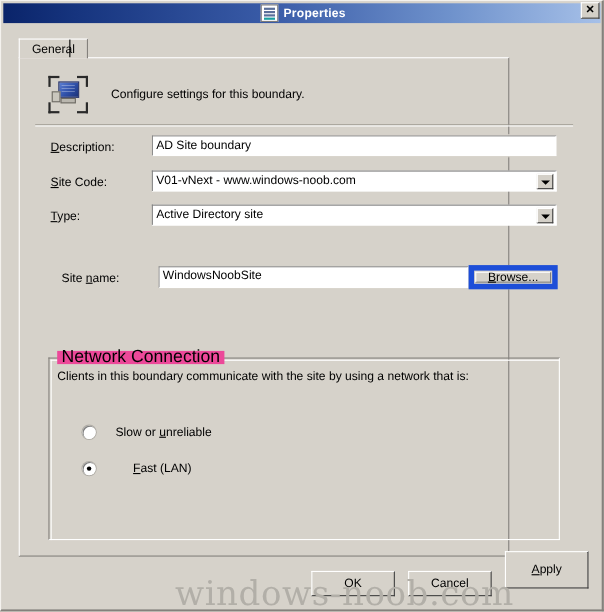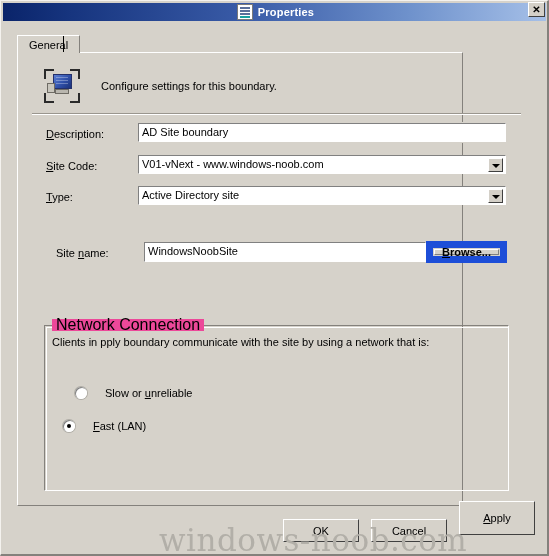--- a/index.html
+++ b/index.html
@@ -282,22 +282,21 @@
     font-family: "Liberation Sans", sans-serif;
     font-size: 11px;
     color: #000;
     text-align: center;
     cursor: default;
     display: flex;
     align-items: center;
     justify-content: center;
   }
   .btn.default {
-    border: 7px solid #1d4ed8;
-    font-weight: bold;
+    border: 5px solid #1d4ed8;
   }
   .btn.default .inner {
     position: absolute;
     left: 1px; top: 1px; right: 1px; bottom: 1px;
     border-top: 1px solid #ffffff;
     border-left: 1px solid #ffffff;
     border-right: 1px solid #808080;
     border-bottom: 1px solid #808080;
     display: flex;
     align-items: center;
@@ -436,28 +435,28 @@
     <div class="btn default" style="left:408px; top:188px; width:81px; height:22px;">
       <div class="inner">
           <span><span class="u">B</span><span>rowse...</span></span>
         </div>
     </div>
 
     <div id="groupbox">
       <div id="groupbox-inner"></div>
     </div>
     <div id="groupbox-title">Network Connection</div>
-    <div id="group-desc">Clients in pply boundary communicate with the site by using a network that is:</div>
+    <div id="group-desc">Clients in this boundary communicate with the site by using a network that is:</div>
 
     <div class="radio-row" style="left:57px; top:334px;">
       <span class="radio-mark"></span>
       <span class="radio-label"><span>Slow or </span><span class="u">u</span><span>nreliable</span></span>
     </div>
 
-    <div class="radio-row" style="left:45px; top:367px;">
+    <div class="radio-row" style="left:57px; top:367px;gap:16px;">
       <span class="radio-mark checked"></span>
       <span class="radio-label"><span></span><span class="u">F</span><span>ast (LAN)</span></span>
     </div>
 
   </div>
 
   <div class="btn" style="left:282px; top:518px; width:76px; height:23px;">OK</div>
   <div class="btn" style="left:370px; top:518px; width:76px; height:23px;">Cancel</div>
   <div class="btn" style="left:458px; top:500px; width:76px; height:34px;">
       <span><span class="u">A</span><span>pply</span></span>

